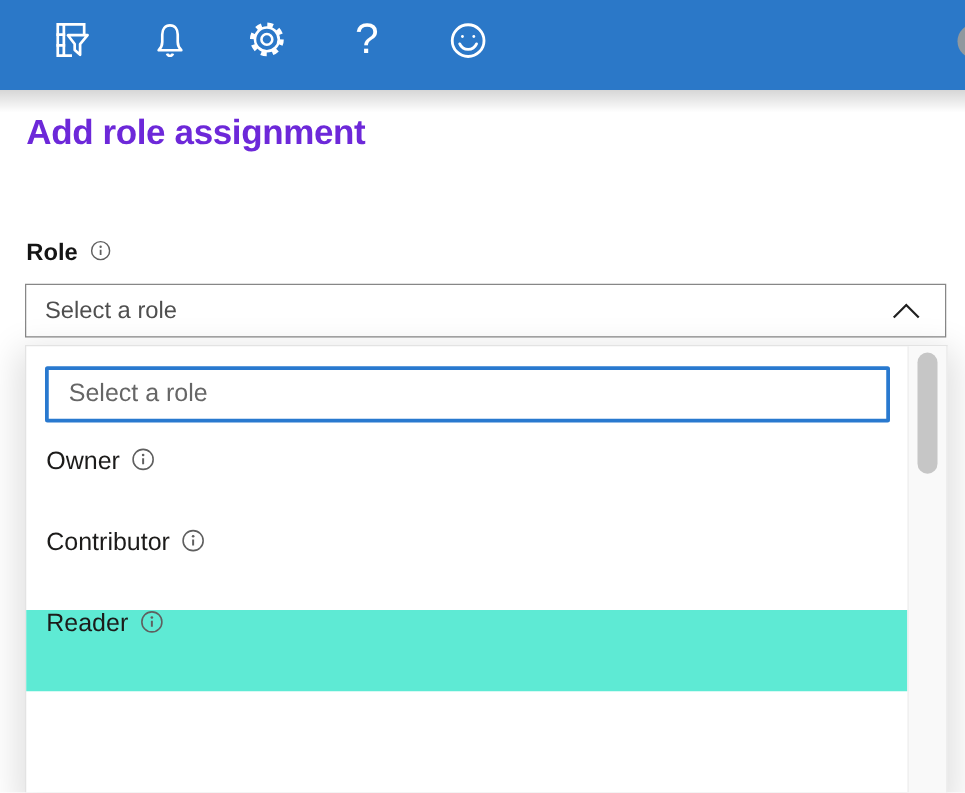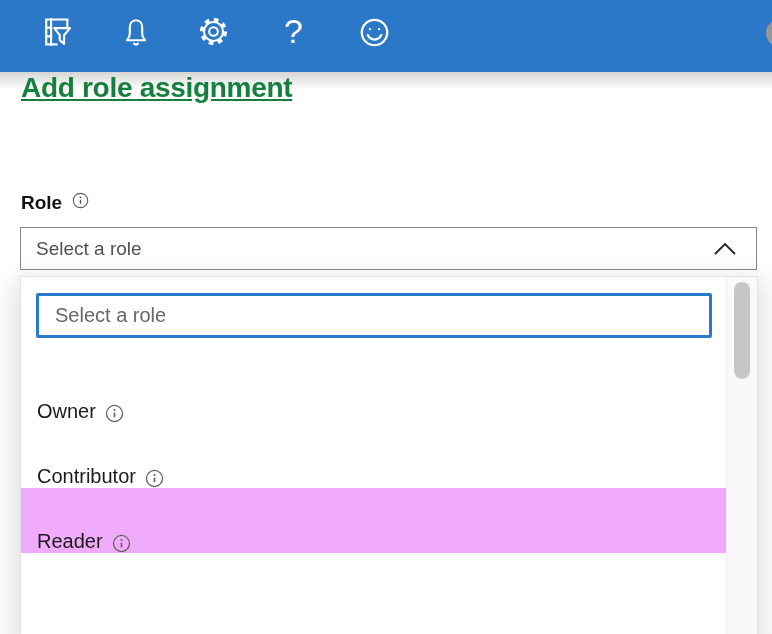--- a/index.html
+++ b/index.html
@@ -12,22 +12,22 @@
   .topbar-shadow { position:absolute; left:0; top:72px; width:772px; height:18px;
                    background:linear-gradient(to bottom, rgba(0,0,0,0.16), rgba(0,0,0,0)); pointer-events:none; }
   .tb-icon { position:absolute; display:flex; align-items:center; justify-content:center; cursor:pointer; }
   .tb-icon svg { display:block; }
   .help-glyph { position:absolute; left:284px; top:12px; color:#fff; font-size:34px; font-weight:400;
                 line-height:38px; cursor:pointer; font-family:"Liberation Sans",sans-serif; }
   .avatar-sliver { position:absolute; left:766px; top:19px; width:28px; height:28px;
                    border-radius:50%; background:#90989e; }
 
   
-  .page-title { position:absolute; left:21px; top:72px; font-size:28px; font-weight:700;
-                color:#15803d; letter-spacing:-0.3px;text-decoration:underline; }
+  .page-title { position:absolute; left:21px; top:90px; font-size:28px; font-weight:700;
+                color:#6d28d9; letter-spacing:-0.3px; }
 
   
   .role-row { position:absolute; left:21px; top:192px; display:flex; align-items:flex-start; gap:10px; }
   .role-label { font-size:19px; font-weight:700; color:#141414; }
 
   .select-box { position:absolute; left:20px; top:227px; width:737px; height:43px;
                 background:#fff; border:1px solid #878787; display:flex; align-items:center;
                 padding:0 18px 0 15px; cursor:pointer; }
   .select-value { font-size:19px; color:#4f4f4f; flex:1; }
   .chevron svg { display:block; }
@@ -41,23 +41,23 @@
                   font-size:20px; color:#333; padding:0 16px;
                   font-family:"Liberation Sans","DejaVu Sans",sans-serif; }
   .search-input::placeholder { color:#666; opacity:1; }
 
   .scroll-track { position:absolute; right:0; top:0; bottom:0; width:31px;
                   background:#f9f9f9; border-left:1px solid #ededed; }
   .scroll-thumb { position:absolute; left:7px; top:5px; width:16px; height:97px;
                   border-radius:8px; background:#c6c6c6; cursor:pointer; }
 
   .options { position:absolute; left:0; top:81px; right:31px; }
-  .option { height:65px; display:flex; align-items:flex-end; gap:9px; padding-left:16px;
+  .option { height:65px; display:flex; align-items:flex-start; gap:9px; padding-left:16px;
             font-size:20px; color:#1c1b1a; cursor:pointer; }
-  .option.highlighted { background:#f0abfc; }
+  .option.highlighted { background:#5eead4; }
 
   .info-icon { display:inline-flex; }
   .info-icon svg { display:block; }
 </style>
 </head>
 <body>
 
 <div class="stage">
 
   <div class="topbar">

